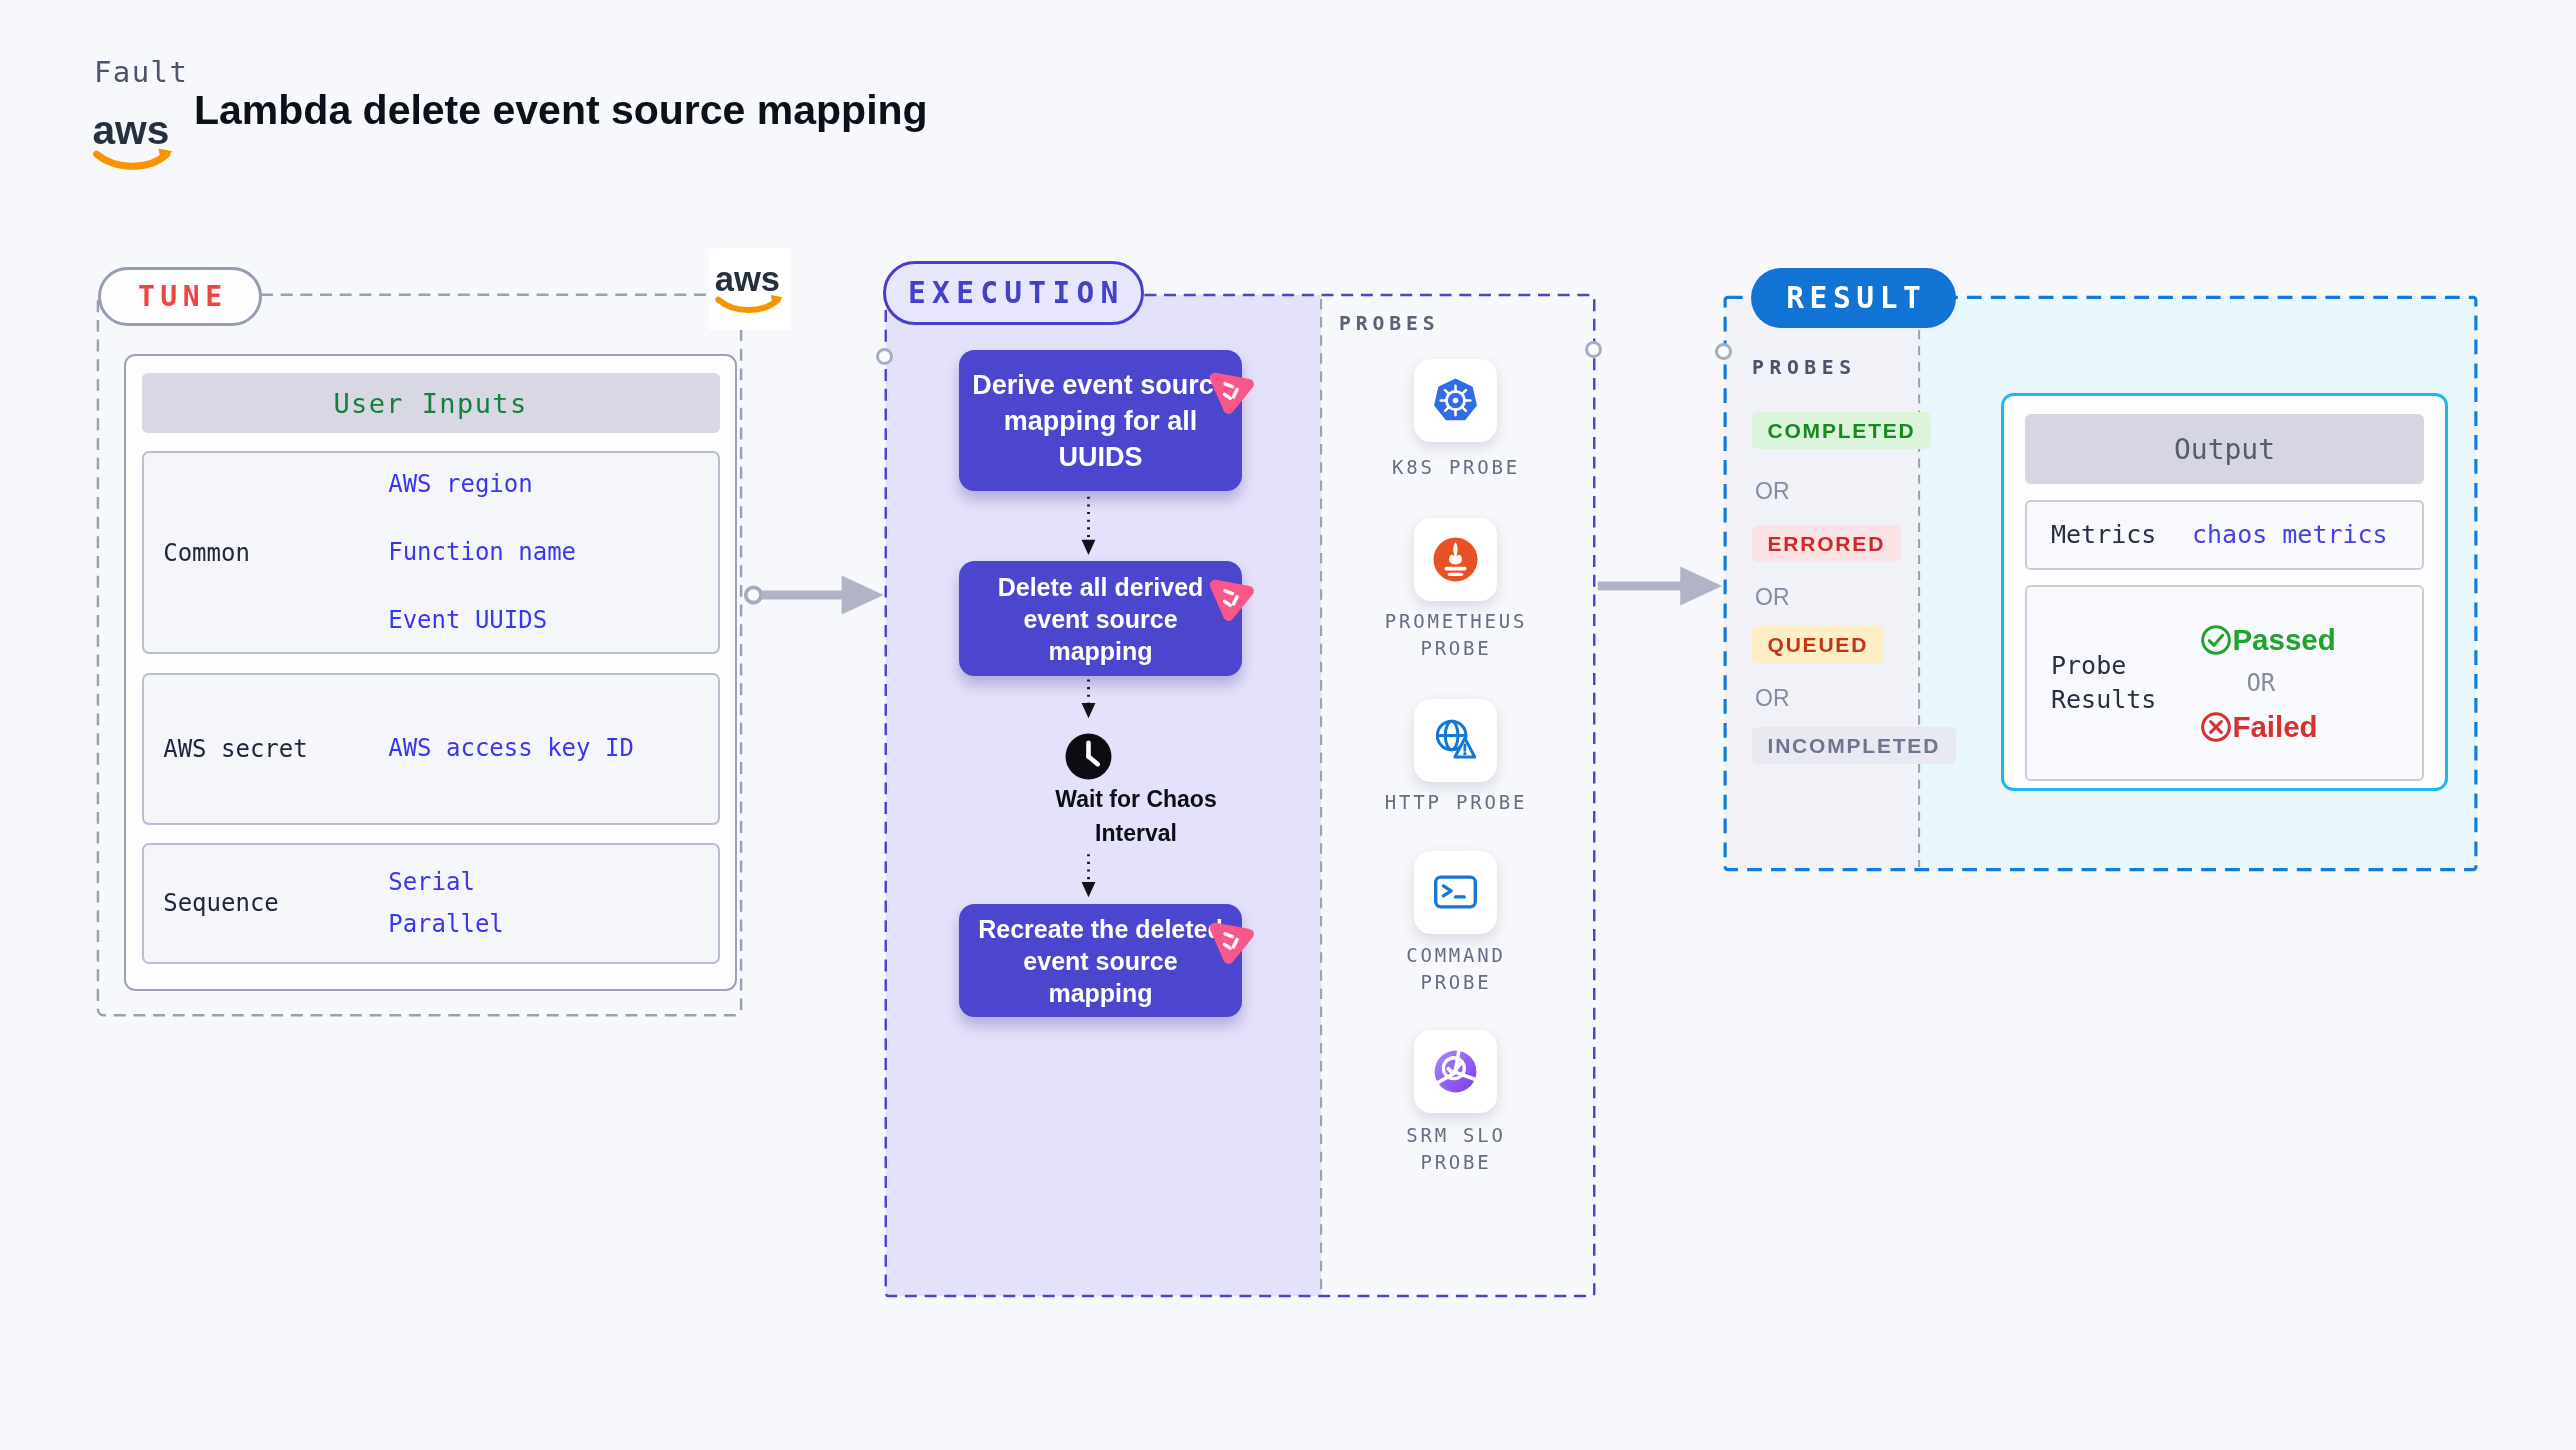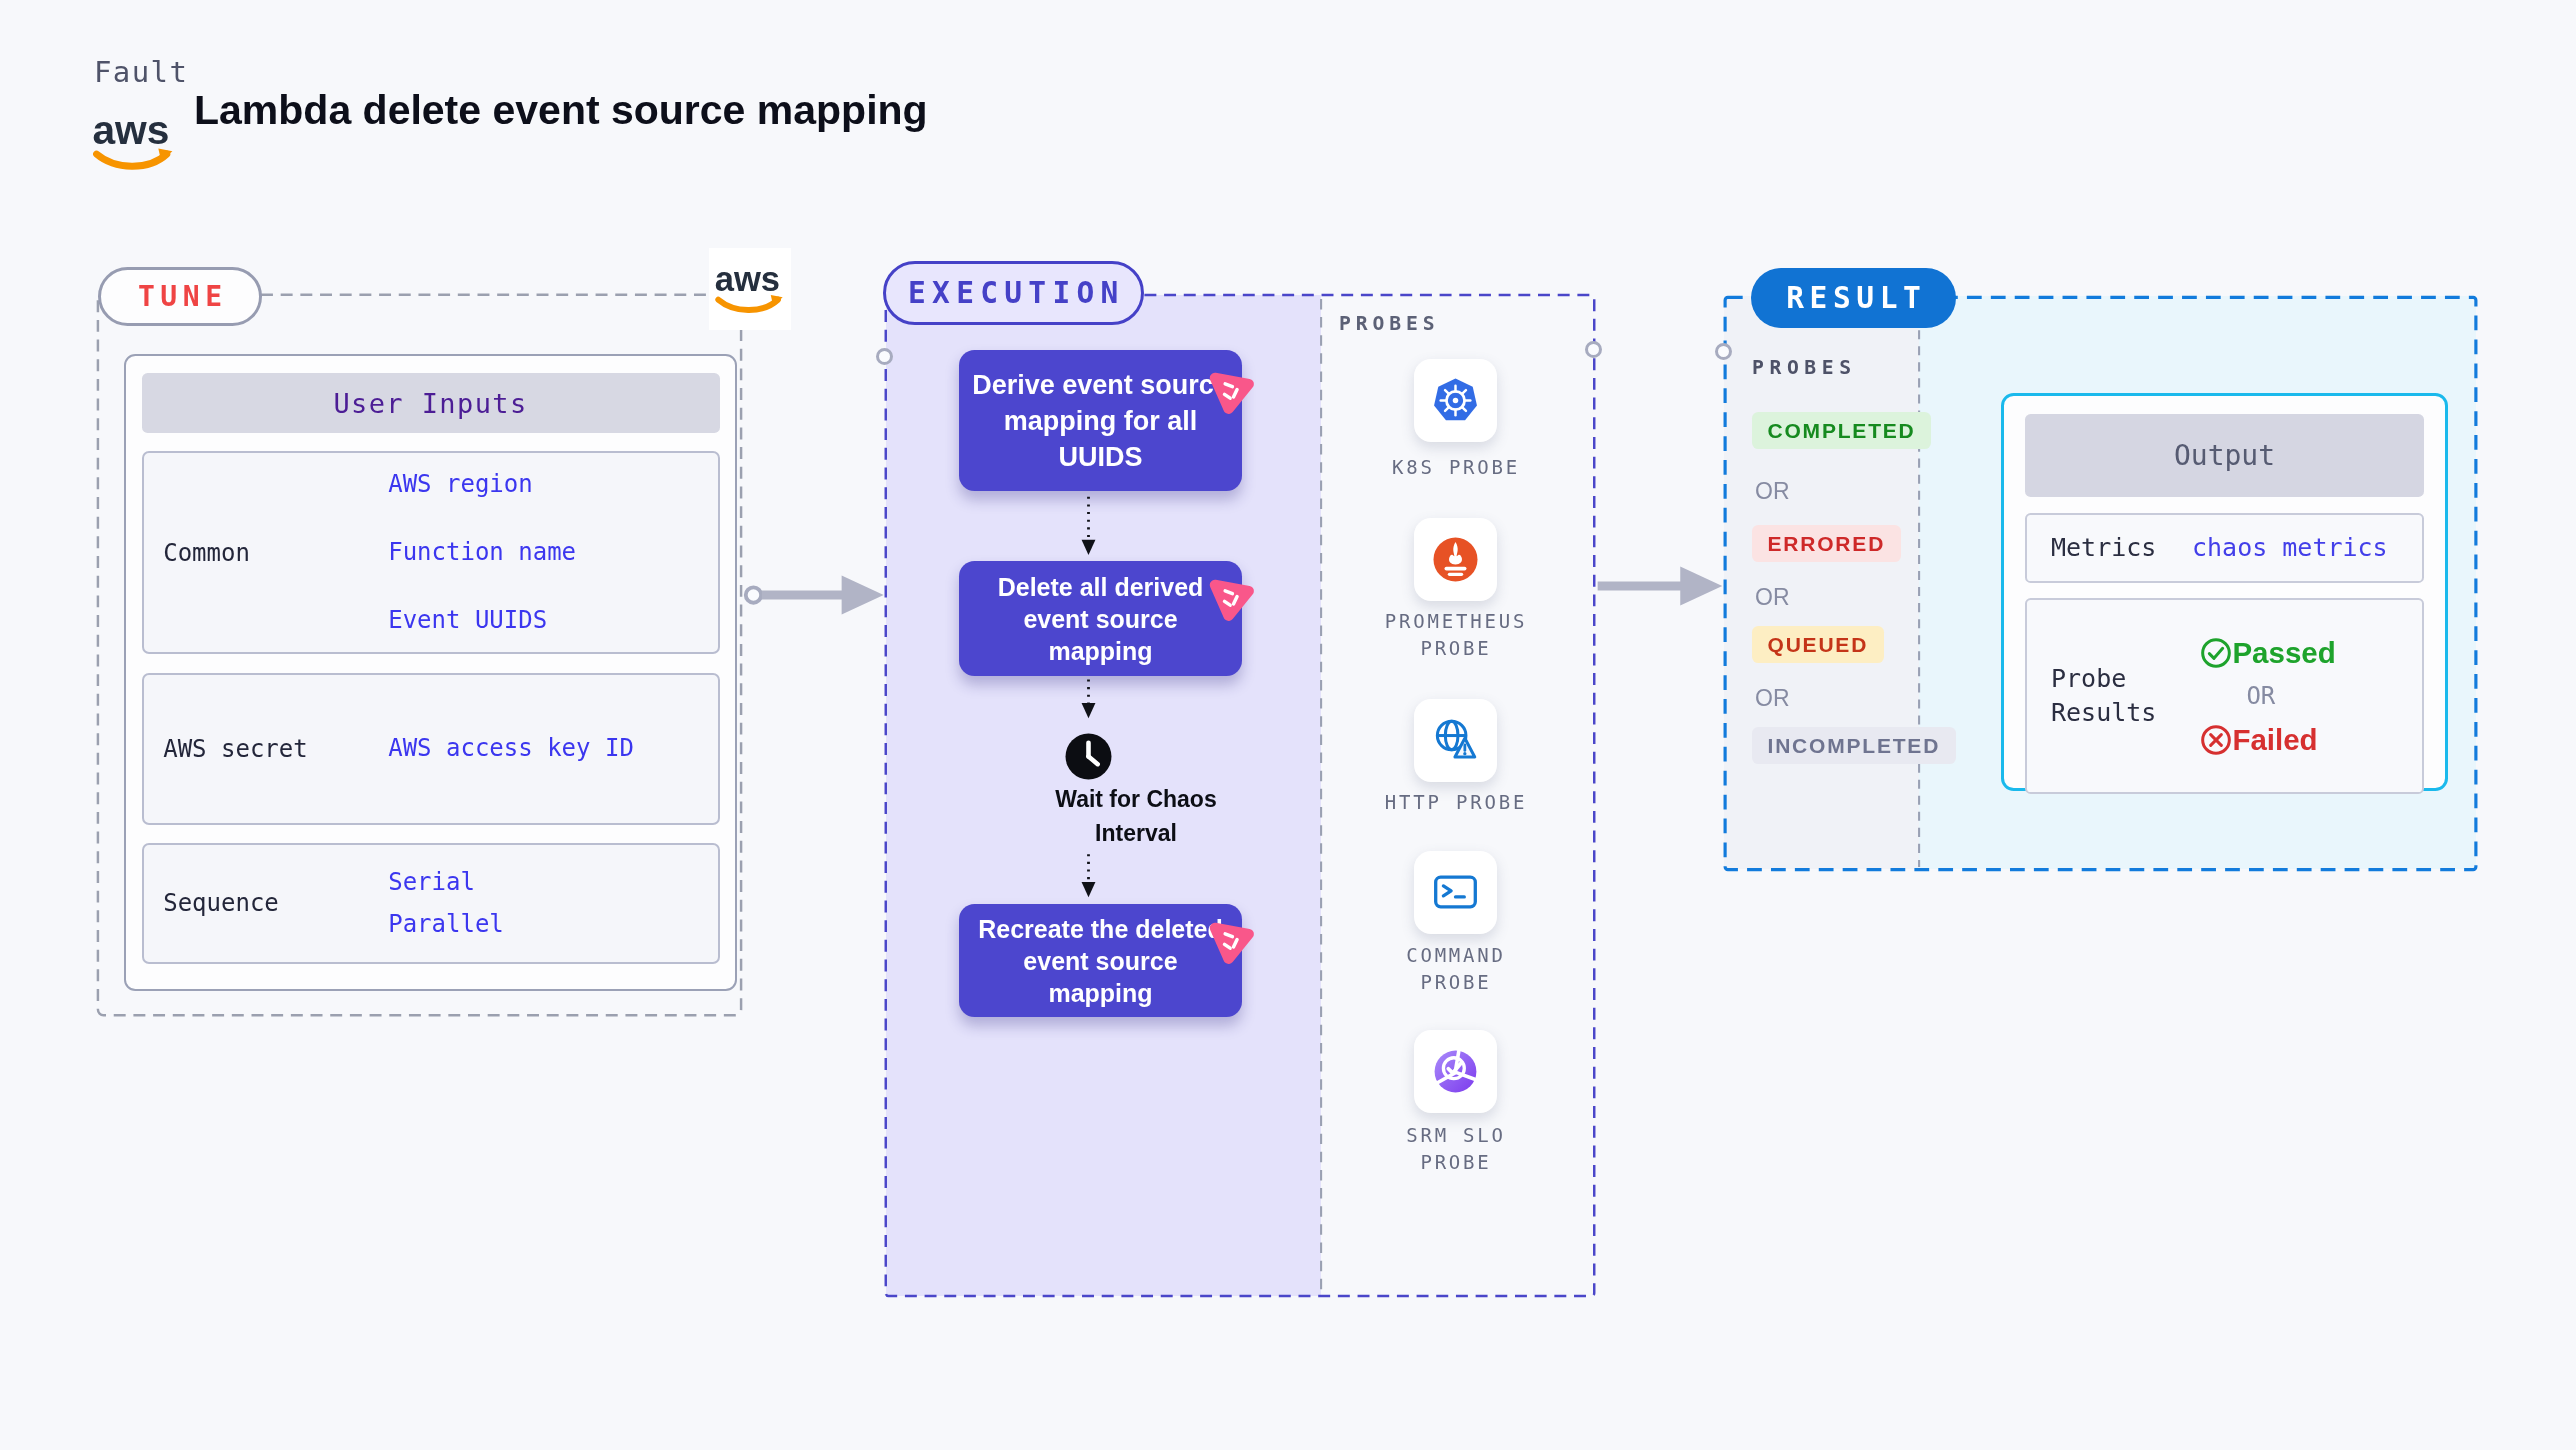--- a/index.html
+++ b/index.html
@@ -22,21 +22,21 @@
   .pill-exec{left:883px;top:261px;width:255px;height:58px;background:#e8e6fd;
         border:3.5px solid #4541c7;font-size:29.5px;letter-spacing:6.3px;color:#4541c7;}
   .pill-result{left:1751px;top:268px;width:205px;height:60px;background:#1173d3;
         border:none;font-size:29.5px;letter-spacing:5.6px;color:#ffffff;}
 
   
   .ui-panel{left:124px;top:354px;width:613px;height:637px;background:#fdfdfe;
         border:2.1px solid #9ba1b6;border-radius:11.3px;box-sizing:border-box;
         padding:17px 15.5px;z-index:4;}
   .ui-header{height:60px;background:#d7d8e3;border-radius:5.6px;display:flex;
-        align-items:center;justify-content:center;font-size:27px;color:#4c1d95;letter-spacing:1.4px;}
+        align-items:center;justify-content:center;font-size:27px;color:#15803d;letter-spacing:1.4px;}
   .ui-rows{display:flex;flex-direction:column;gap:18.3px;margin-top:18.3px;}
   .ui-row{border:2.1px solid #b9bdd0;border-radius:7px;background:#f5f6fa;
         display:flex;align-items:center;box-sizing:border-box;}
   .ui-row-label{width:225px;padding-left:19.7px;font-size:24px;color:#23263a;}
   .ui-links{width:267px;display:flex;flex-direction:column;}
   .ui-link{font-size:24px;color:#3b36ef;line-height:31px;}
 
   
   .exec-fill{left:886px;top:295px;width:435px;height:1001px;background:#e4e2fb;z-index:1;}
   .flow-box{width:283px;background:#4c46ce;border-radius:15.5px;color:#ffffff;
@@ -65,21 +65,21 @@
         border-radius:6.3px;font-weight:bold;font-size:21px;letter-spacing:1.8px;z-index:4;}
   .badge-completed{top:412px;background:#dcf3dc;color:#168a1f;}
   .badge-errored{top:525px;background:#fbe3e3;color:#ce2929;}
   .badge-queued{top:626px;background:#fdeec3;color:#c43418;}
   .badge-incompleted{top:727px;background:#e8e9f1;color:#6f7490;}
   .or-status{position:absolute;left:1755px;font-size:23px;color:#868ba2;z-index:4;}
 
   .output-panel{left:2001px;top:393px;width:447px;height:398px;background:#fdfdfe;
         border:3.5px solid #1ab9ec;border-radius:12.7px;box-sizing:border-box;
         padding:18.3px 21px;z-index:4;}
-  .output-header{height:83px;background:#d5d6e2;border-radius:5.6px;display:flex;
+  .output-header{height:70px;background:#d5d6e2;border-radius:5.6px;display:flex;
         align-items:center;justify-content:center;font-size:28px;color:#565b72;}
   .output-row{border:2.1px solid #c8cbda;border-radius:5.6px;background:#f8f9fc;
         box-sizing:border-box;display:flex;align-items:center;margin-top:15.5px;}
   .row-metrics{height:70px;}
   .row-proberes{height:196px;}
   .output-label{width:141px;padding-left:24px;font-size:25px;color:#2b2e41;line-height:34px;}
   .metrics-link{font-size:25px;color:#433fe9;}
   .pr-results{display:flex;flex-direction:column;justify-content:center;padding-left:8.4px;}
   .pr-line{display:flex;align-items:center;}
   .pr-passed{font-size:29.5px;font-weight:bold;color:#1ea32c;}

